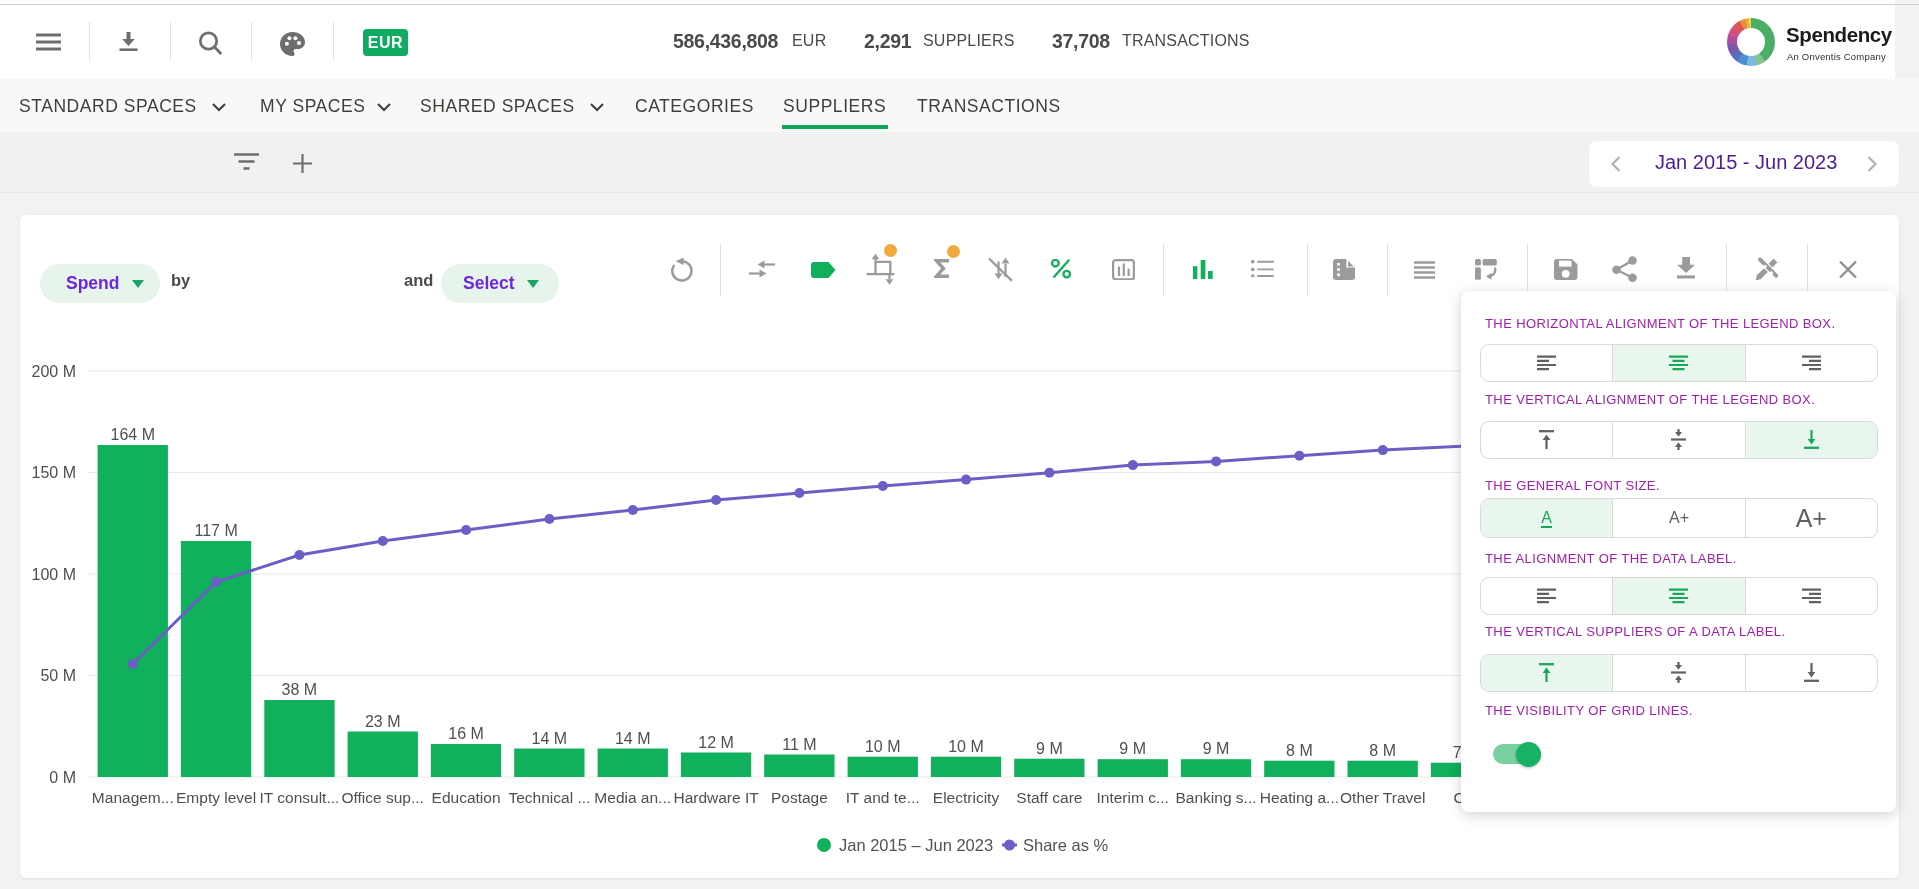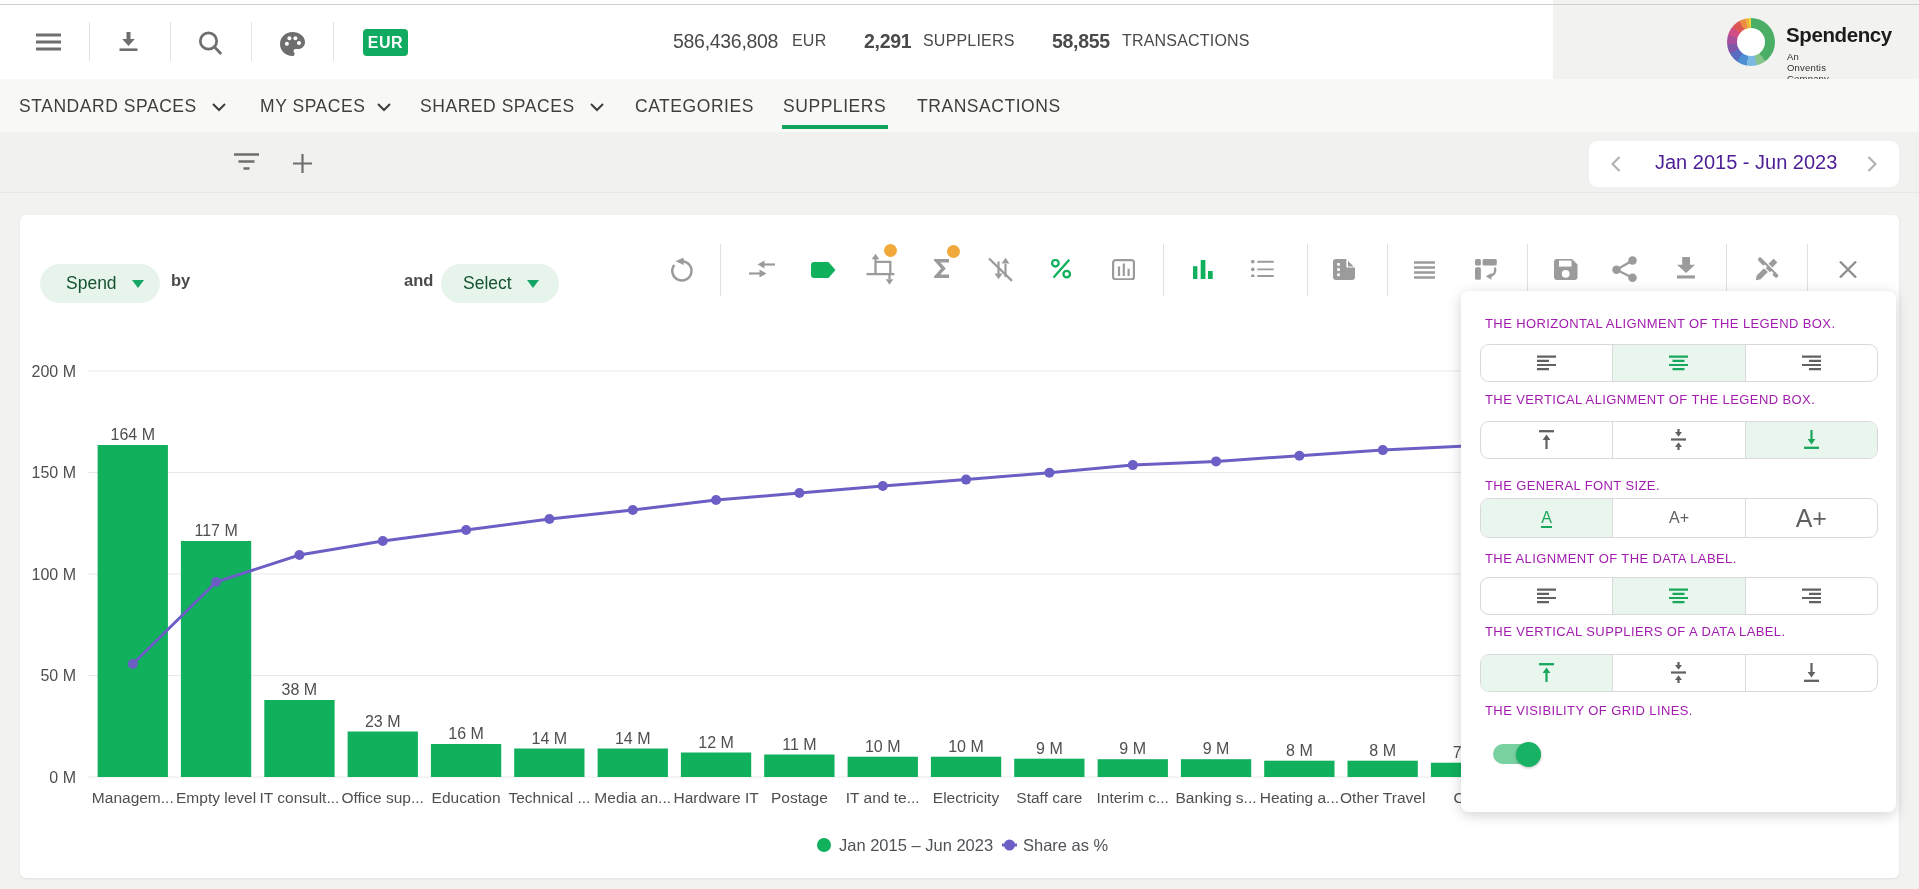--- a/index.html
+++ b/index.html
@@ -1,31 +1,31 @@
 <!DOCTYPE html>
 <html><head>
 <meta charset="utf-8">
 <style>
   * { margin:0; padding:0; box-sizing:border-box; }
   html,body { width:1919px; height:889px; overflow:hidden; }
   body { font-family:"Liberation Sans", sans-serif; background:#f2f2f0; position:relative; }
   .abs { position:absolute; }
   
-  #header { position:absolute; left:0; top:0; width:1553px; height:79px; background:#fff;padding-left:24px; }
+  #header { position:absolute; left:0; top:0; width:1895px; height:79px; background:#fff;padding-left:24px; }
   #topline { position:absolute; left:0; top:4px; width:1919px; height:1px; background:#cfcfcf; }
   .hdiv { position:absolute; top:22px; width:1px; height:39px; background:#e2e2e2; }
   
   #nav { position:absolute; left:0; top:79px; width:1919px; height:53px; background:#f8f8f6; }
   .tab { position:absolute; top:17px; font-size:17.5px; color:#3e3e3d; letter-spacing:0.55px; white-space:nowrap; }
   
   #fbar { position:absolute; left:0; top:132px; width:1919px; height:61px; background:#f1f1ef; border-bottom:1px solid #e7e7e5; }
   
   #card { position:absolute; left:20px; top:215px; width:1879px; height:663px; background:#fff; border-radius:6px; box-shadow:0 1px 3px rgba(0,0,0,0.08); }
   .pill { position:absolute; top:49px; height:39px; background:#e7f4ec; border-radius:19.5px; }
-  .pilltxt { position:absolute; font-size:17.5px; font-weight:normal; color:#14532d; top:9px; white-space:nowrap; }
+  .pilltxt { position:absolute; font-size:17.5px; font-weight:bold; color:#6d28d9; top:9px; white-space:nowrap; }
   .caret { position:absolute; top:16px; width:0; height:0; border-left:6.5px solid transparent; border-right:6.5px solid transparent; border-top:8px solid #15a564; }
   .conj { position:absolute; top:56px; font-size:16.5px; font-weight:bold; color:#4a4a4a; }
   
   #panel { position:absolute; left:1461px; top:291px; width:435px; height:521px; background:#fff; border-radius:8px; box-shadow:0 3px 14px rgba(0,0,0,0.18); }
   .plabel { position:absolute; left:24px; font-size:13px; color:#a21caf; letter-spacing:0.4px; white-space:nowrap;text-align:right; }
   .prow { position:absolute; left:19px; width:398px; height:37.5px; border:1px solid #d9d9d9; border-radius:9px; display:flex; background:#fff; }
   .pcell { flex:1; display:flex; align-items:center; justify-content:center; border-right:1px solid #d9d9d9; }
   .pcell:last-child { border-right:none; border-radius:0 8px 8px 0; }
   .pcell:first-child { border-radius:8px 0 0 8px; }
   .psel { background:#e9f6ee; }
@@ -59,25 +59,25 @@
     <circle cx="6.9" cy="11.8" r="2" fill="#fff"></circle>
     <circle cx="9.4" cy="6.2" r="2" fill="#fff"></circle>
     <circle cx="15.4" cy="6.2" r="2" fill="#fff"></circle>
     <circle cx="19" cy="11" r="2" fill="#fff"></circle>
   </svg>
   <div class="hdiv" style="left:333px"></div>
 
   <div class="abs" style="left:363px;top:29px;width:45px;height:27px;background:#10ab60;border-radius:4px;color:#fff;font-weight:bold;font-size:16px;text-align:center;line-height:27px;letter-spacing:0.5px">EUR</div>
 
   <div class="abs" style="left:0;top:0;width:1919px;height:79px;font-size:0">
-    <span class="abs" style="left:673px;top:30px;font-size:19.5px;font-weight:normal;color:#4a4a4a;letter-spacing:-0.3px">586,436,808</span>
+    <span class="abs" style="left:673px;top:30px;font-size:19.5px;font-weight:bold;color:#4a4a4a;letter-spacing:-0.3px">586,436,808</span>
     <span class="abs" style="left:792px;top:32px;font-size:16px;color:#4a4a4a;letter-spacing:0.2px">EUR</span>
     <span class="abs" style="left:864px;top:30px;font-size:19.5px;font-weight:bold;color:#4a4a4a;letter-spacing:-0.3px">2,291</span>
     <span class="abs" style="left:923px;top:32px;font-size:16px;color:#4a4a4a;letter-spacing:0.2px">SUPPLIERS</span>
-    <span class="abs" style="left:1052px;top:30px;font-size:19.5px;font-weight:bold;color:#4a4a4a;letter-spacing:-0.3px">58,855</span>
+    <span class="abs" style="left:1052px;top:30px;font-size:19.5px;font-weight:bold;color:#4a4a4a;letter-spacing:-0.3px">37,708</span>
     <span class="abs" style="left:1122px;top:32px;font-size:16px;color:#4a4a4a;letter-spacing:0.2px">TRANSACTIONS</span>
   </div>
 
   <div class="abs" style="left:1727px;top:18px;width:48px;height:48px;border-radius:50%;background:conic-gradient(#4aae66 0deg 143deg,#86c48c 143deg 166deg,#7cb9e2 166deg 191deg,#4e8ed2 191deg 216deg,#5a6cc0 216deg 241deg,#7e57a8 241deg 264deg,#a94f9c 264deg 287deg,#cf4f86 287deg 309deg,#dd5555 309deg 331deg,#ec8c42 331deg 346deg,#eeb13d 346deg 355deg,#f2d83b 355deg 360deg)"></div>
   <div class="abs" style="left:1737px;top:28px;width:28px;height:28px;border-radius:50%;background:#fff"></div>
   <div class="abs" style="left:1786px;top:23px;font-size:20.5px;font-weight:bold;color:#1b1b1b;letter-spacing:-0.4px">Spendency</div>
   <div class="abs" style="left:1787px;top:51px;font-size:9.5px;font-weight:normal;color:#2e2e2e;letter-spacing:0.2px">An Onventis Company</div>
 </div>
 <div id="nav">
   <span class="tab" style="left:19px">STANDARD SPACES</span>

